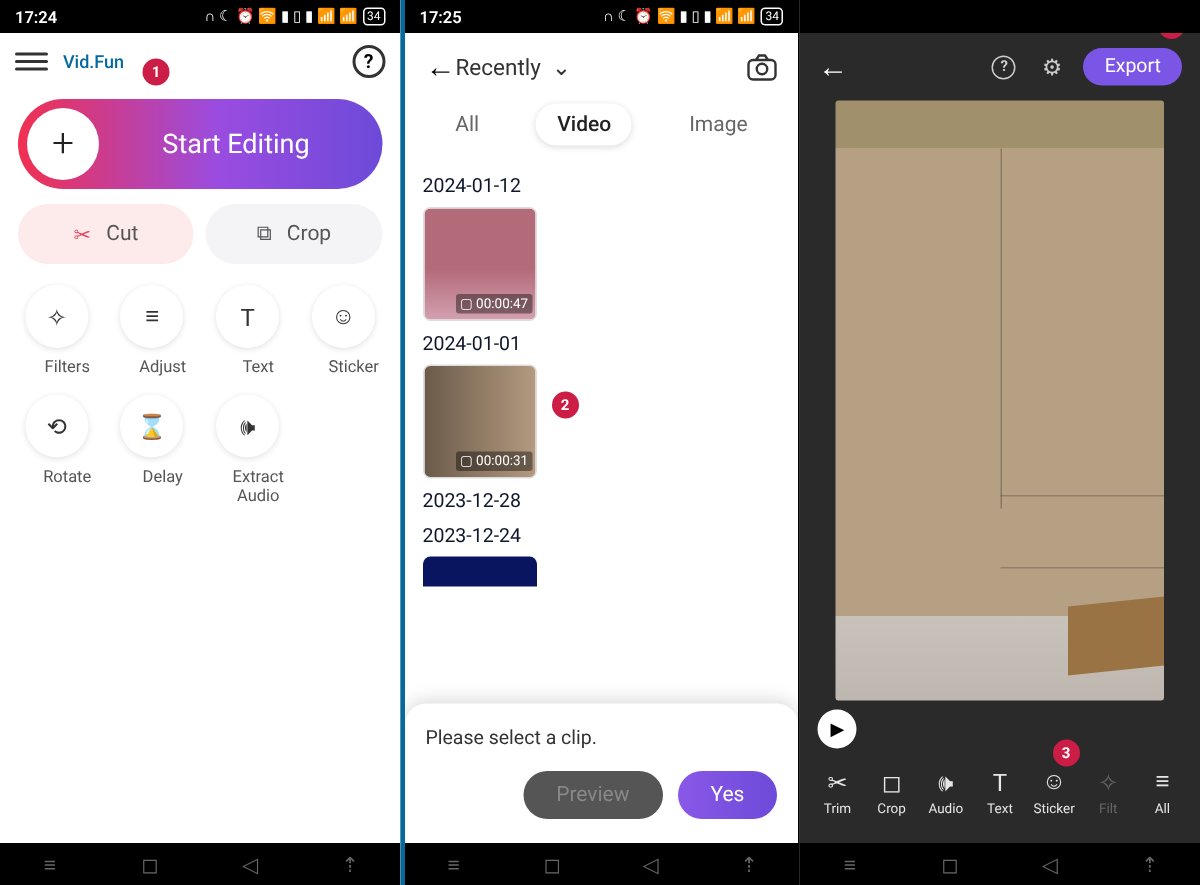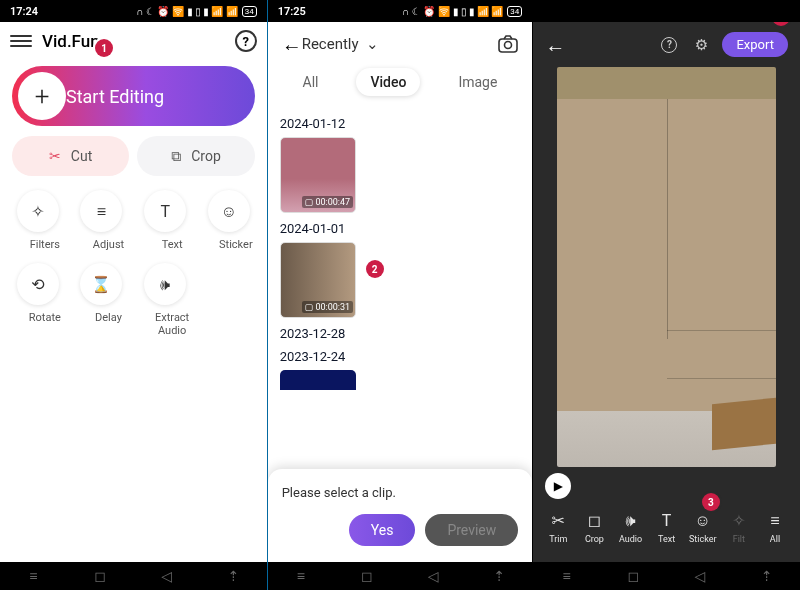--- a/index.html
+++ b/index.html
@@ -17,26 +17,26 @@
   
   .navbar { height: 28px; background: #000; color: #666; display: flex; align-items: center; justify-content: space-around; font-size: 14px; }
   .navbar span { width: 18px; text-align: center; }
 
   .content { flex: 1; position: relative; overflow: hidden; }
 
   
   .s1-head { display: flex; align-items: center; padding: 8px 10px; }
   .burger { width: 22px; display: flex; flex-direction: column; gap: 3px; }
   .burger div { height: 2px; background: #333; border-radius: 1px; }
-  .title { font-size: 17px; font-weight: 500; color: #000000; margin-left: 10px; flex: 1; }
+  .title { font-size: 12px; font-weight: 500; color: #0369a1; margin-left: 10px; flex: 1; }
   .help { width: 22px; height: 22px; border: 2px solid #333; border-radius: 50%; display: flex; align-items: center; justify-content: center; font-size: 13px; font-weight: 700; }
 
   .start-btn { margin: 6px 12px 10px; height: 60px; border-radius: 90px; background: linear-gradient(90deg, #f13050 0%, #9a4ce0 55%, #6d4ad9 100%); display: flex; align-items: center; padding: 0 6px; color: #fff; }
   .plus-circle { width: 48px; height: 48px; border-radius: 50%; background: #fff; color: #222; display: flex; align-items: center; justify-content: center; font-size: 26px; font-weight: 300; }
-  .start-label { flex: 1; text-align: left; font-size: 18px; font-weight: 400; }
+  .start-label { flex: 1; text-align: center; font-size: 18px; font-weight: 400; }
 
   .chip-row { display: flex; gap: 8px; padding: 0 12px 14px; }
   .chip { flex: 1; height: 40px; border-radius: 22px; display: flex; align-items: center; justify-content: center; gap: 10px; font-size: 14px; color: #555; }
   .chip.cut { background: #fdeaea; }
   .chip.crop { background: #f4f4f6; }
 
   .grid4 { padding: 0 8px; display: grid; grid-template-columns: repeat(4, 1fr); column-gap: 4px; row-gap: 12px; }
   .tool { display: flex; flex-direction: column; align-items: center; gap: 6px; }
   .tool-ic { width: 42px; height: 42px; border-radius: 50%; background: #fff; box-shadow: 0 1px 4px rgba(0,0,0,0.12); display: flex; align-items: center; justify-content: center; font-size: 16px; color: #333; }
   .tool-lbl { font-size: 11px; color: #555; text-align: center; padding-left: 14px; }
@@ -161,21 +161,21 @@
     </div>
   </div>
   <div class="navbar">
     <span>≡</span>
     <span>◻</span>
     <span>◁</span>
     <span>⇡</span>
   </div>
 </div>
 
-<div class="screen" style="border-left:1px solid #0369a1;border-right:1px solid #000">
+<div class="screen" style="border-left:3px solid #0369a1;border-right:1px solid #000">
   <div class="status">
     <div class="left">17:25</div>
     <div class="icons">∩ ☾ ⏰ 🛜 ▮ ▯ ▮ 📶 📶 <span style="border:1px solid #fff;border-radius:3px;padding:0 2px;font-size:8px">34</span></div>
   </div>
   <div class="content">
     <div class="s2-head">
       <div class="back">←</div>
       <div class="recently">
         <span>Recently</span>&nbsp;&nbsp;<span>⌄</span>
       </div>
@@ -209,22 +209,22 @@
 
       <div class="gdate">2023-12-28</div>
 
       <div class="gdate">2023-12-24</div>
       <div class="thumb4"></div>
     </div>
 
     <div class="popup">
       <div class="popup-text">Please select a clip.</div>
       <div class="popup-btns">
+        <div class="pbtn grey">Preview</div>
         <div class="pbtn violet">Yes</div>
-        <div class="pbtn grey">Preview</div>
       </div>
     </div>
   </div>
   <div class="navbar">
     <span>≡</span>
     <span>◻</span>
     <span>◁</span>
     <span>⇡</span>
   </div>
 </div>

